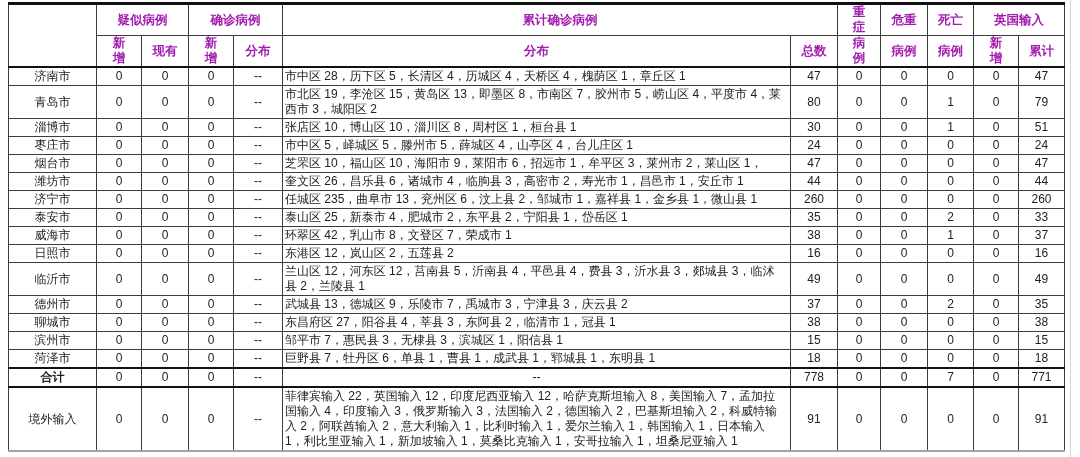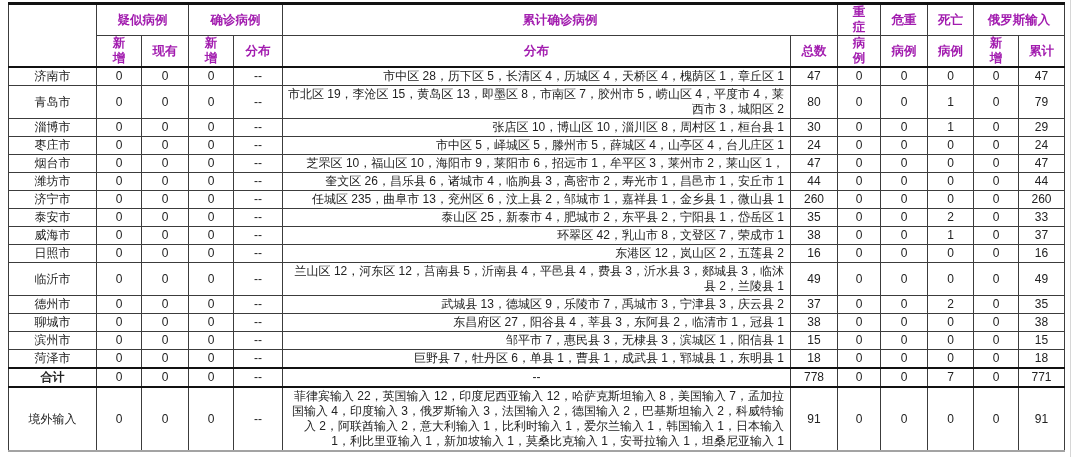--- a/index.html
+++ b/index.html
@@ -36,21 +36,21 @@
     color: #a21caf;
     height: 19px;
     padding: 0 10px;
   }
   
   thead tr:first-child th { border-top: 3px solid #111111; }
   thead tr.sub th, thead th.cityhead { border-bottom: 2px solid #111111; text-align: center; }
   tr.total td { border-top: 2px solid #111111; border-bottom: 2px solid #111111; }
   tbody tr:last-child td { border-bottom: 2px solid #a3a3a3; }
   td.dist {
-    text-align: right;
+    text-align: left;
     padding-left: 2px;
     padding-right: 6px;
   }
   td.city { font-size: 12px; }
   tr.total td.city { font-weight: bold; }
   .page-edge {
     position: absolute;
     top: 0;
     left: 1070px;
     width: 1px;
@@ -78,21 +78,21 @@
   </colgroup>
   <thead>
     <tr>
       <th class="cityhead" rowspan="2"></th>
       <th colspan="2">疑似病例</th>
       <th colspan="2">确诊病例</th>
       <th colspan="2">累计确诊病例</th>
       <th>重症</th>
       <th>危重</th>
       <th>死亡</th>
-      <th colspan="2">俄罗斯输入</th>
+      <th colspan="2">英国输入</th>
     </tr>
     <tr class="sub">
       <th>新增</th>
       <th>现有</th>
       <th>新增</th>
       <th>分布</th>
       <th>分布</th>
       <th>总数</th>
       <th>病例</th>
       <th>病例</th>
@@ -135,21 +135,21 @@
         <td>0</td>
         <td>0</td>
         <td>0</td>
         <td>--</td>
         <td class="dist">张店区 10，博山区 10，淄川区 8，周村区 1，桓台县 1</td>
         <td>30</td>
         <td>0</td>
         <td>0</td>
         <td>1</td>
         <td>0</td>
-        <td>29</td>
+        <td>51</td>
       </tr>
       <tr>
         <td class="city">枣庄市</td>
         <td>0</td>
         <td>0</td>
         <td>0</td>
         <td>--</td>
         <td class="dist">市中区 5，峄城区 5，滕州市 5，薛城区 4，山亭区 4，台儿庄区 1</td>
         <td>24</td>
         <td>0</td>

